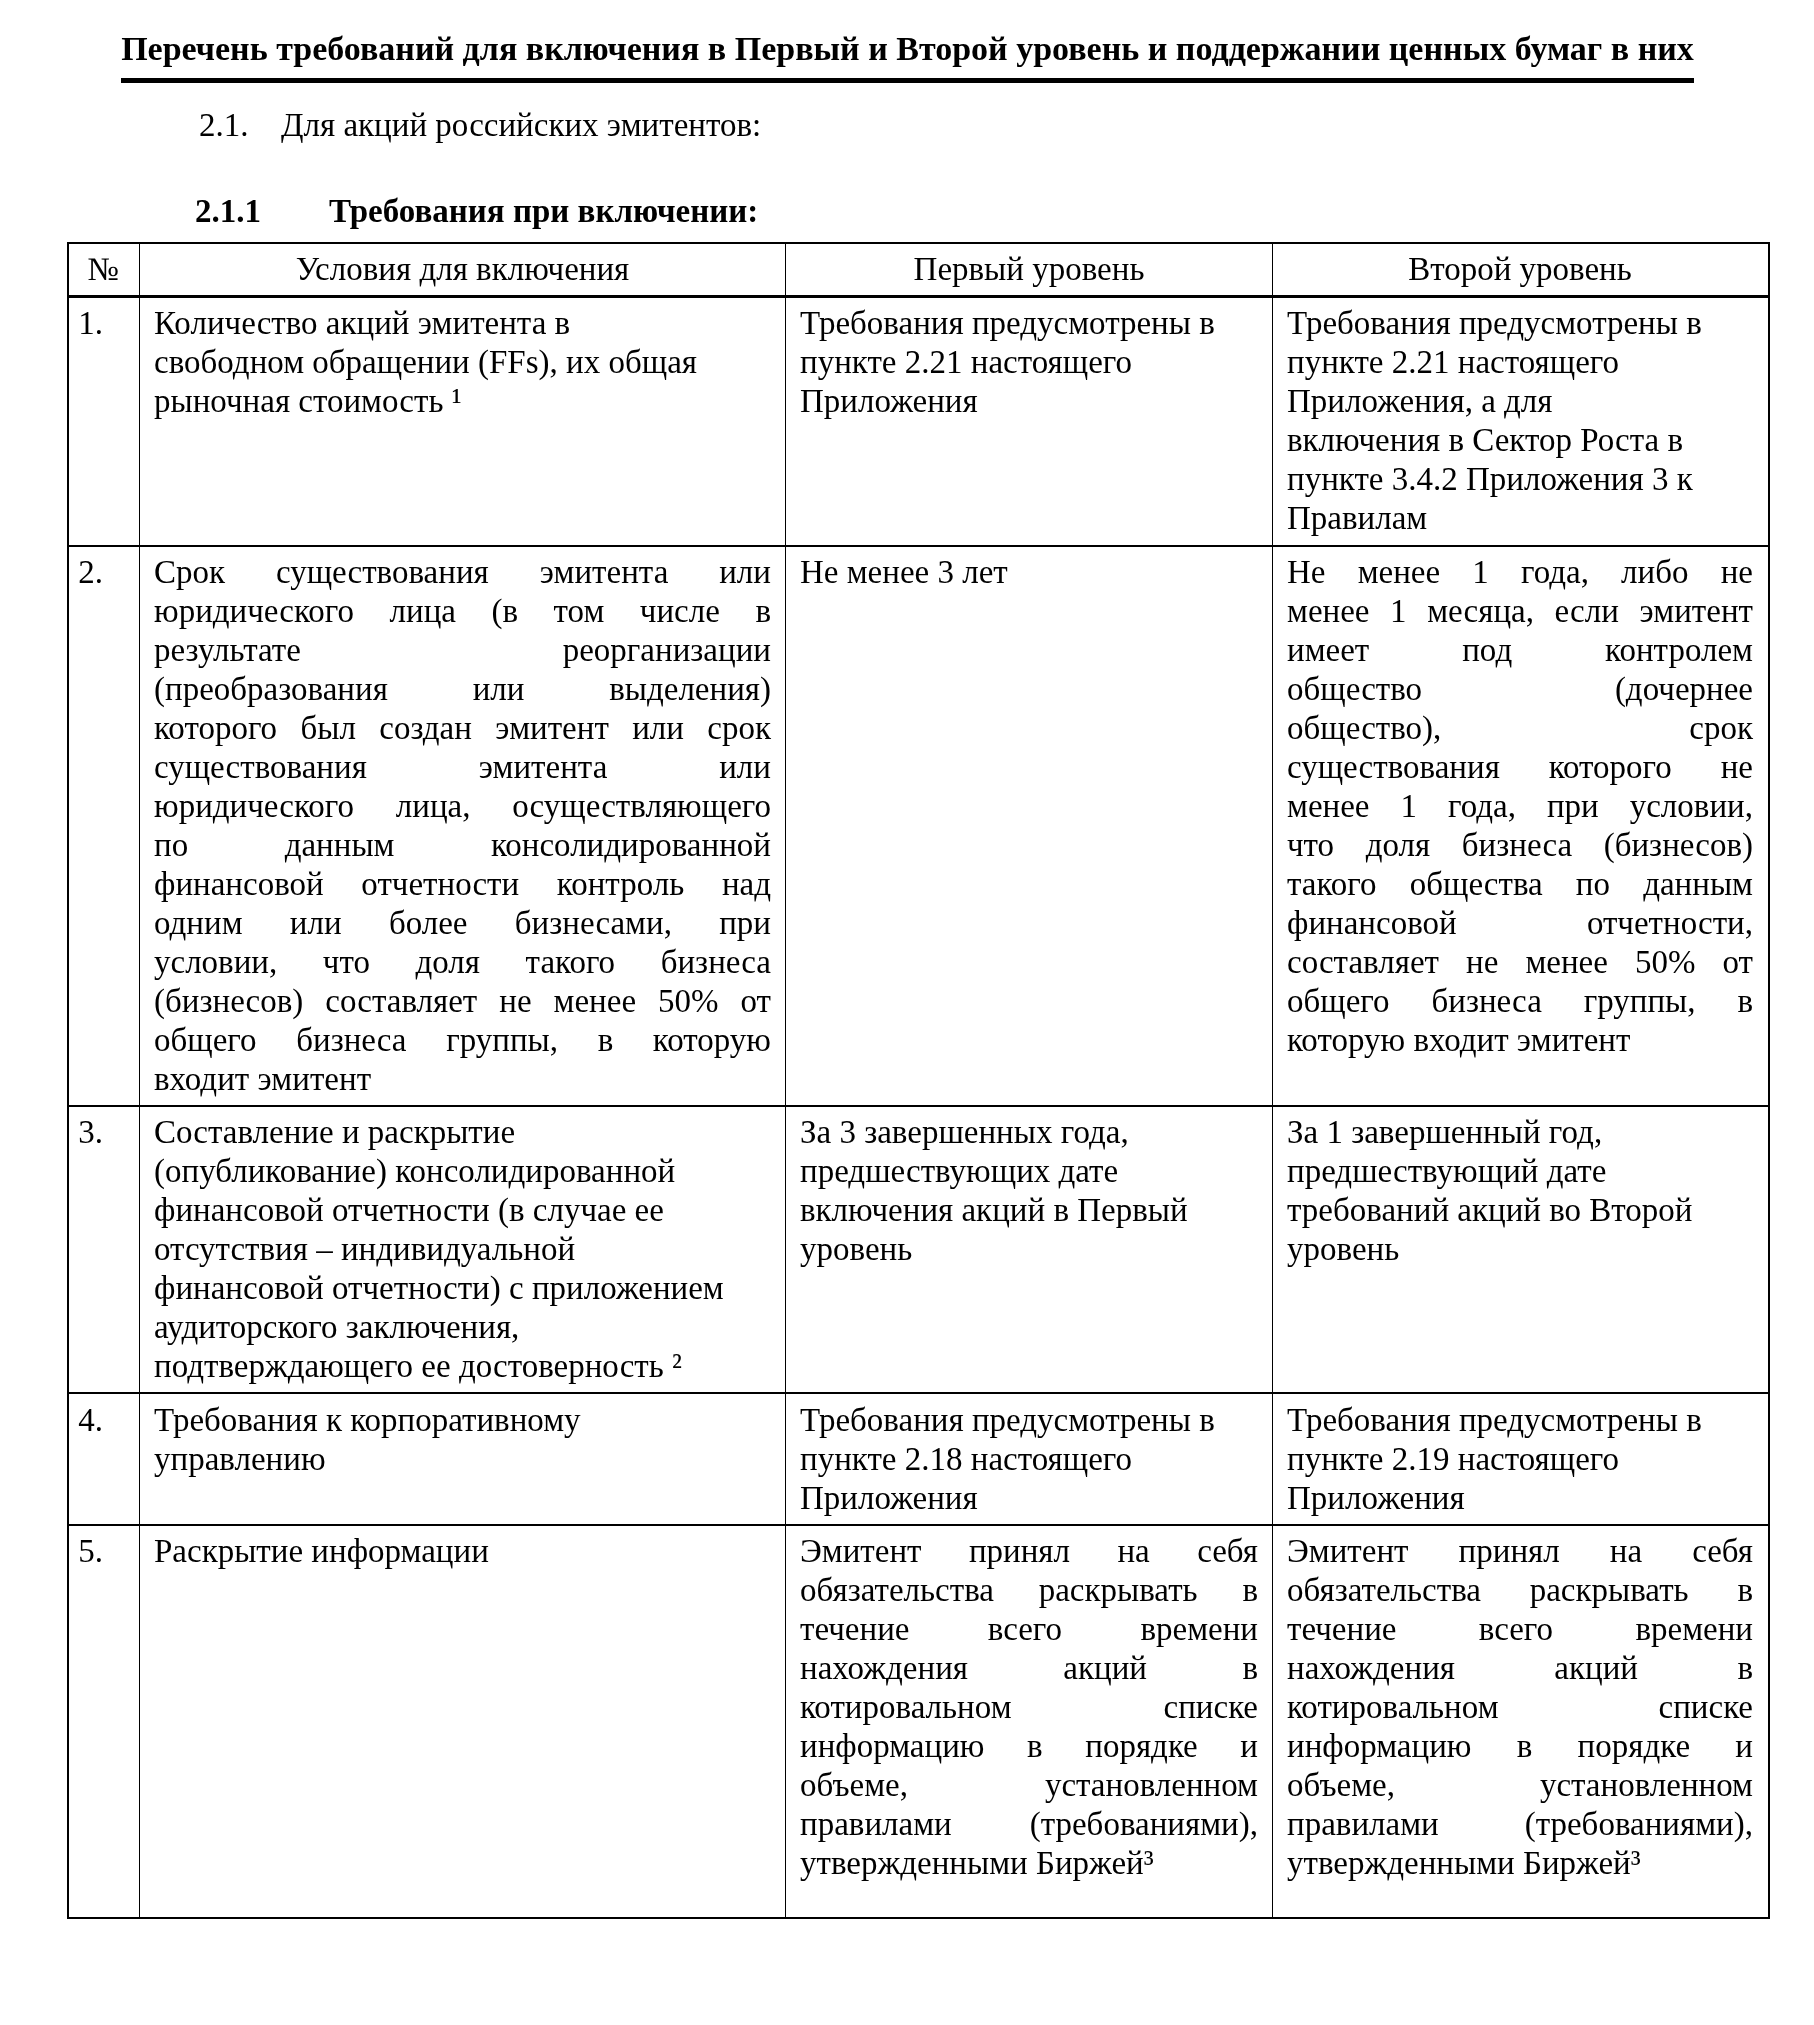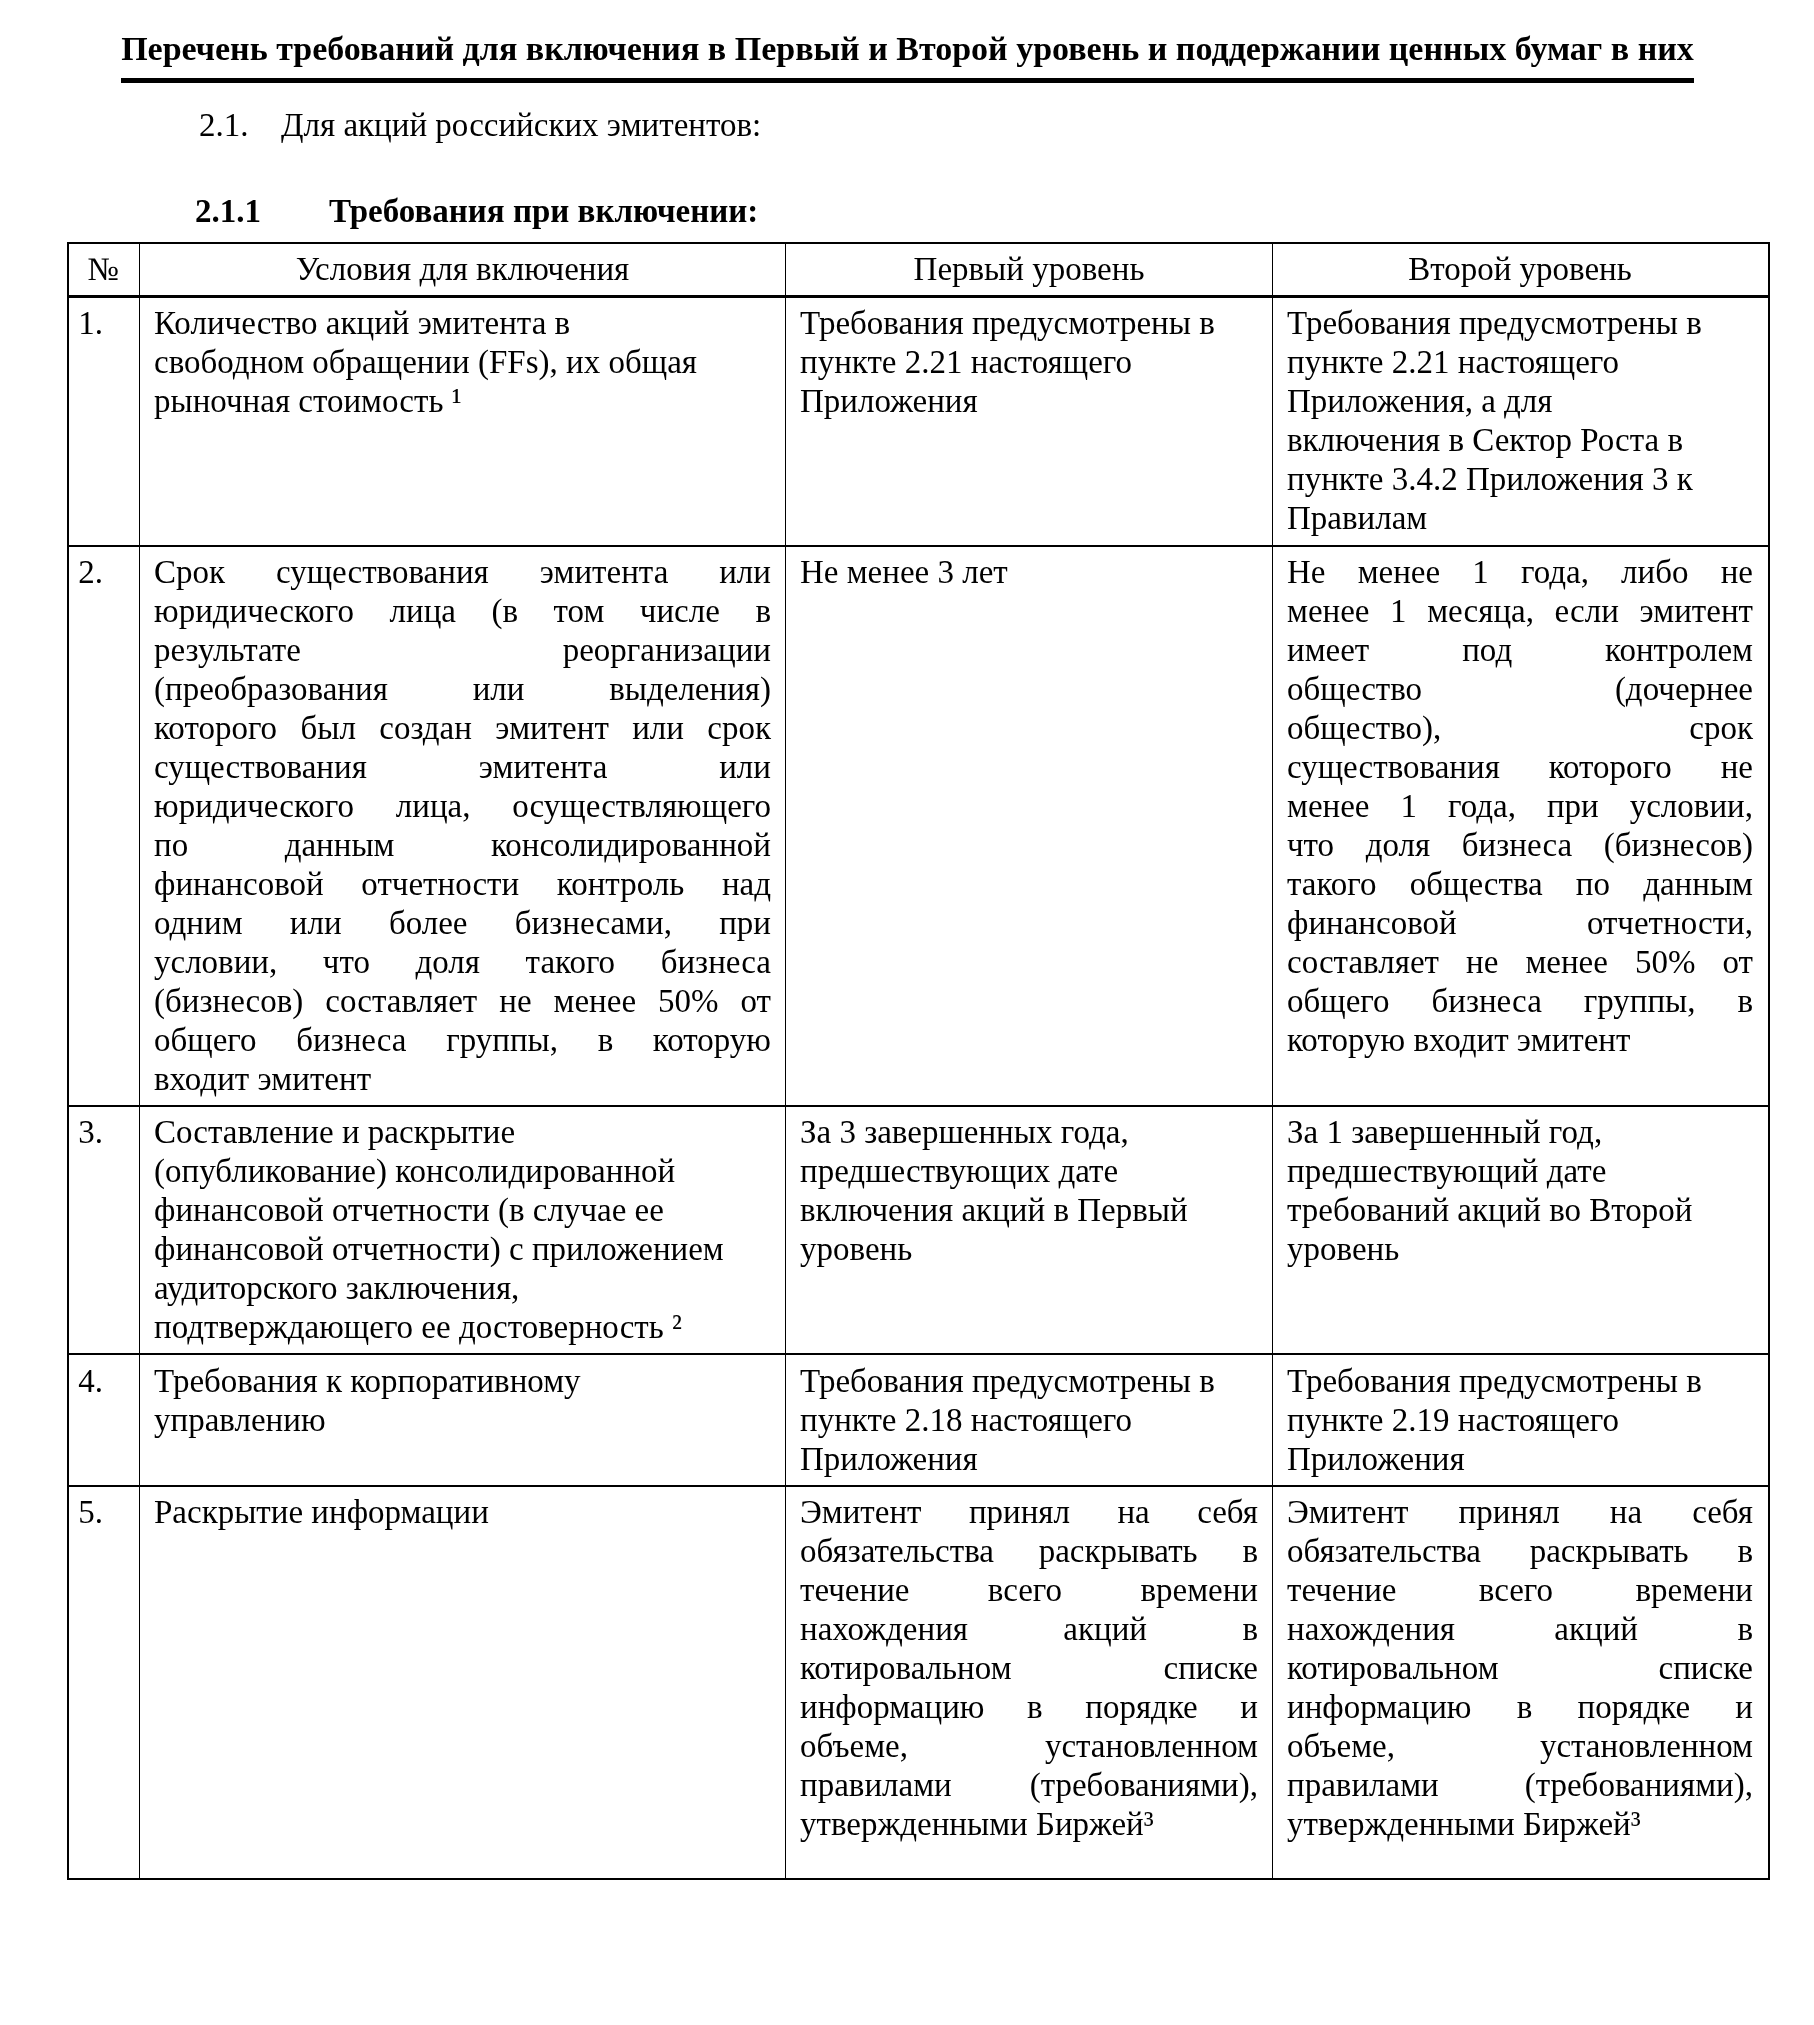--- a/index.html
+++ b/index.html
@@ -122,20 +122,21 @@
           <div class="tl">которую входит эмитент</div>
         </div>
     </div>
 
     <div class="row">
       <div class="c n">3.</div>
       <div class="c">
           <div class="tl">Составление и раскрытие</div>
           <div class="tl">(опубликование) консолидированной</div>
           <div class="tl">финансовой отчетности (в случае ее</div>
+          <div class="tl">отсутствия – индивидуальной</div>
           <div class="tl">финансовой отчетности) с приложением</div>
           <div class="tl">аудиторского заключения,</div>
           <div class="tl">подтверждающего ее достоверность ²</div>
         </div>
       <div class="c">
           <div class="tl">За 3 завершенных года,</div>
           <div class="tl">предшествующих дате</div>
           <div class="tl">включения акций в Первый</div>
           <div class="tl">уровень</div>
         </div>

